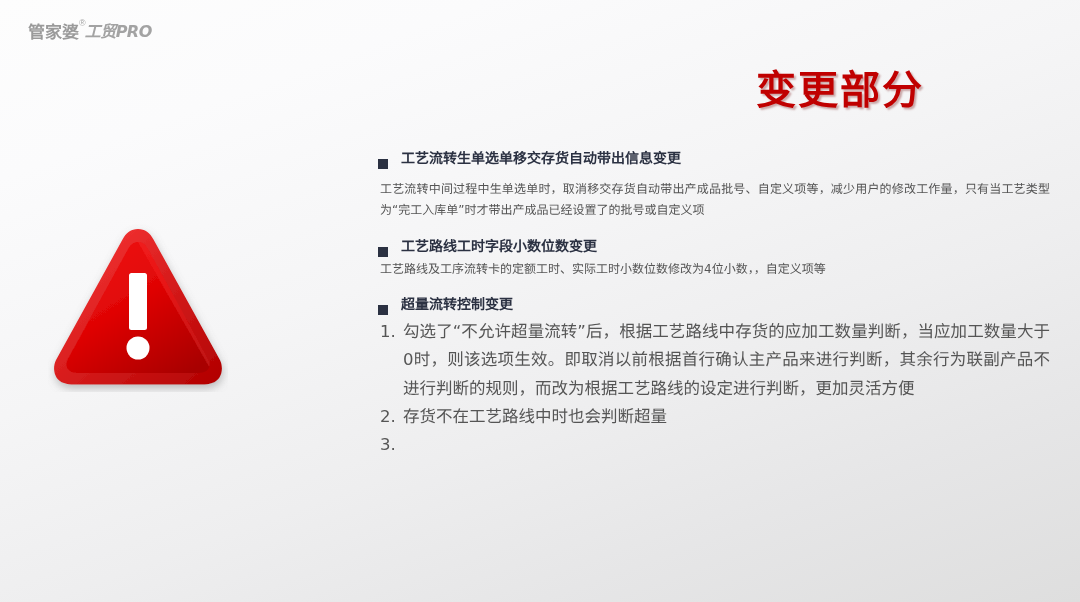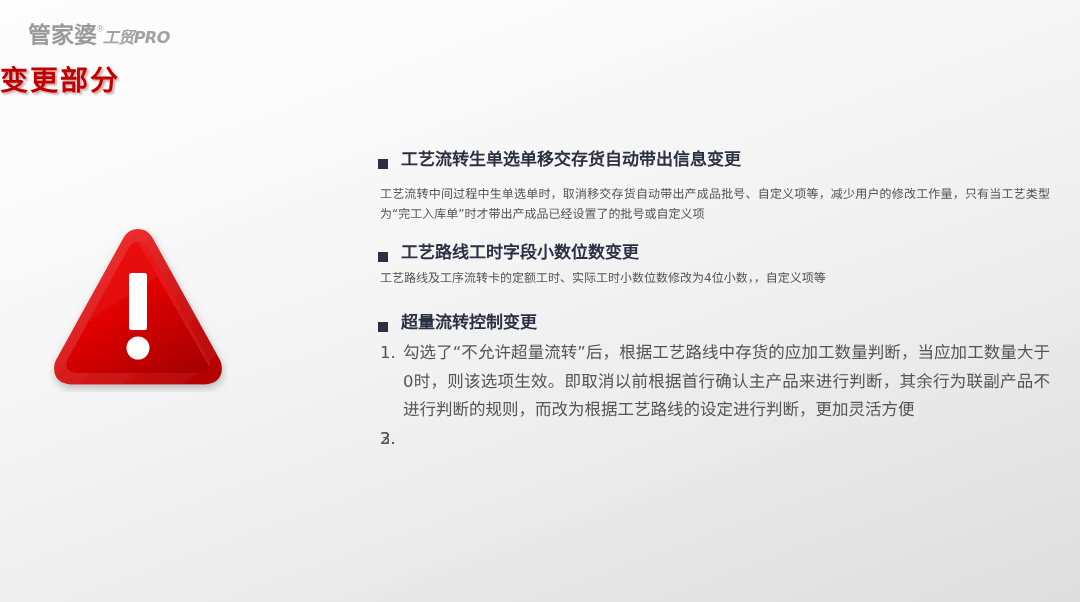--- a/index.html
+++ b/index.html
@@ -35,21 +35,21 @@
     position: absolute;
     left: 28px;
     top: 24px;
     display: flex;
     align-items: flex-end;
     user-select: none;
     white-space: nowrap;
   }
   .logo-cn {
     font-family: "DejaVu Sans", "Liberation Sans", sans-serif;
-    font-size: 23px;
+    font-size: 17px;
     font-weight: bold;
     color: #9a9a9a;
     letter-spacing: 0px;
     line-height: 1;
   }
   .logo-reg {
     font-size: 9px;
     color: #a8a8a8;
     vertical-align: super;
     position: relative;
@@ -69,23 +69,23 @@
     top: -1px;
     margin-left: -1px;
   }
 
   
   .slide-title {
     position: absolute;
     left: 0;
     top: 58px;
     width: 924px;
-    text-align: left;
-    font-family: "DejaVu Sans", "Liberation Sans", sans-serif;
-    font-size: 28px;
+    text-align: right;
+    font-family: "DejaVu Sans", "Liberation Sans", sans-serif;
+    font-size: 40px;
     font-weight: bold;
     color: #c00000;
     letter-spacing: 2px;
     text-shadow: 2px 2px 2px rgba(120, 20, 20, 0.35);
   }
 
   
   .warning-icon {
     position: absolute;
     left: 48px;
@@ -104,23 +104,23 @@
     position: absolute;
     left: 378px;
     top: 148px;
     width: 672px;
   }
 
   .section { margin-bottom: 12px; }
 
   .section-heading {
     display: flex;
-    align-items: center;
-    font-family: Liberation Mono, monospace;
-    font-size: 17px;
+    align-items: flex-end;
+    font-family: Liberation Sans, sans-serif;
+    font-size: 14px;
     font-weight: bold;
     color: #2b3142;
     line-height: 1.5;
     margin: 0 0 6px 0;
   }
   .bullet-square {
     display: inline-block;
     width: 10px;
     height: 10px;
     background: #2b3142;
@@ -136,21 +136,21 @@
     margin: 0 0 0 2px;
     font-family: "DejaVu Sans", "Liberation Sans", sans-serif;
     font-size: 12px;
     color: #555555;
     line-height: 1.72;
     text-align: justify;
   }
 
   .sec1 { margin-bottom: 16px; }
   .sec1 .section-heading { margin-bottom: 10px; }
-  .sec2 { margin-bottom: 22px; }
+  .sec2 { margin-bottom: 14px; }
   .sec2 .section-heading { margin-bottom: 2px; }
   .sec3 .section-heading { margin-bottom: 3px; }
 
   .numbered-list {
     margin: 0;
     padding: 0;
     list-style: none;
     font-family: "DejaVu Sans", "Liberation Sans", sans-serif;
     font-size: 16.5px;
     color: #555555;
@@ -251,20 +251,21 @@
         <span class="bullet-square"></span>
         <span class="heading-text">超量流转控制变更</span>
       </div>
       <ol class="numbered-list">
         <li>
           <span class="num">1.</span>
           <span>勾选了“不允许超量流转”后，根据工艺路线中存货的应加工数量判断，当应加工数量大于0时，则该选项生效。即取消以前根据首行确认主产品来进行判断，其余行为联副产品不进行判断的规则，而改为根据工艺路线的设定进行判断，更加灵活方便</span>
         </li>
         <li>
           <span class="num">2.</span>
+          <span>存货不在工艺路线中时也会判断超量</span>
         </li>
         <li>
           <span class="num">3.</span>
         </li>
       </ol>
     </div>
 
   </div>
 </div>
 

